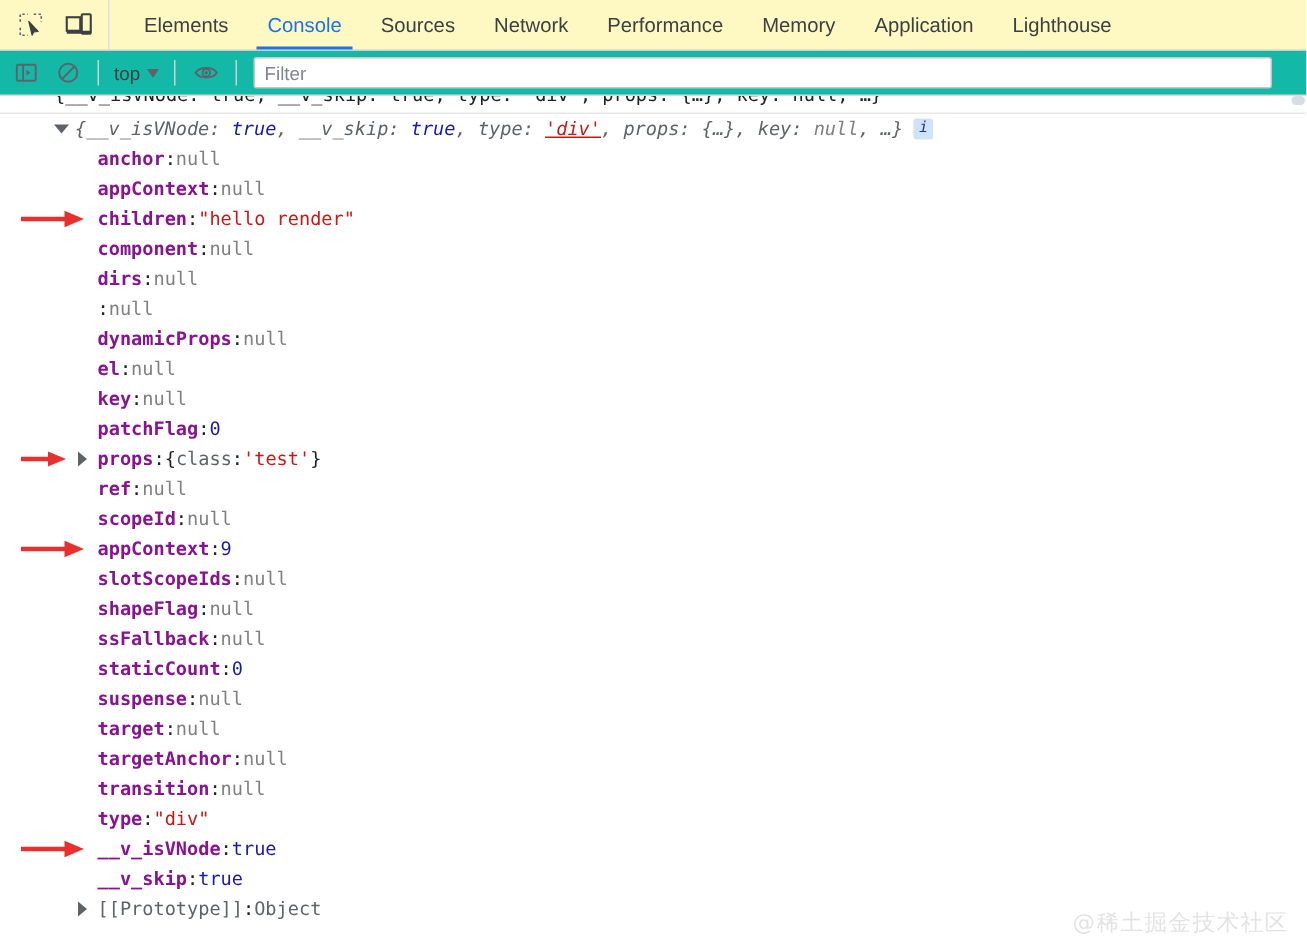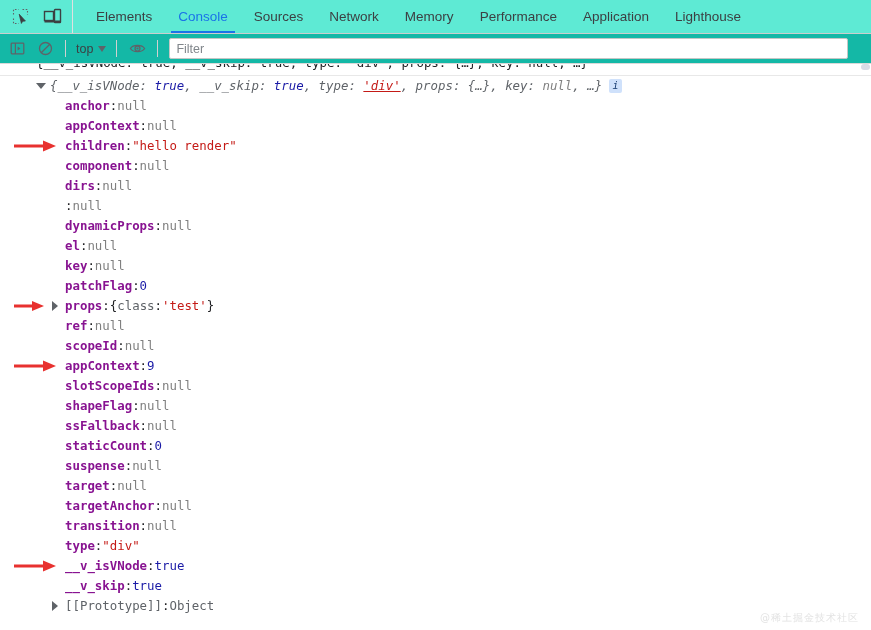--- a/index.html
+++ b/index.html
@@ -15,21 +15,21 @@
     color: #202124;
     position: relative;
   }
 
   
   .tabbar {
     height: 33px;
     display: flex;
     align-items: stretch;
     border-bottom: 1px solid #cdcdcd;
-    background: #5eead4;
+    background: #fef9c3;
     position: relative;
   }
   .tool-icons {
     display: flex;
     align-items: center;
     padding: 0 6px 0 6px;
     gap: 4px;
     border-right: 1px solid #e0e0e0;
   }
   .icon-btn {
@@ -271,21 +271,21 @@
     height: 6px;
     background: #d8dce6;
     border-radius: 4px;
   }
 
   
   .watermark {
     position: absolute;
     right: 12px;
     bottom: 5px;
-    font-size: 10px;
+    font-size: 15px;
     color: #e3e3e3;
     font-family: "DejaVu Sans", sans-serif;
     letter-spacing: 1px;
     user-select: none;
   }
 </style>
 </head>
 <body>
 
 <div class="tabbar">
@@ -315,24 +315,24 @@
     <div class="tab active">
         <span>Console</span>
       </div>
     <div class="tab">
         <span>Sources</span>
       </div>
     <div class="tab">
         <span>Network</span>
       </div>
     <div class="tab">
+        <span>Performance</span>
+      </div>
+    <div class="tab">
         <span>Memory</span>
-      </div>
-    <div class="tab">
-        <span>Performance</span>
       </div>
     <div class="tab">
         <span>Application</span>
       </div>
     <div class="tab">
         <span>Lighthouse</span>
       </div>
   </div>
 </div>
 

